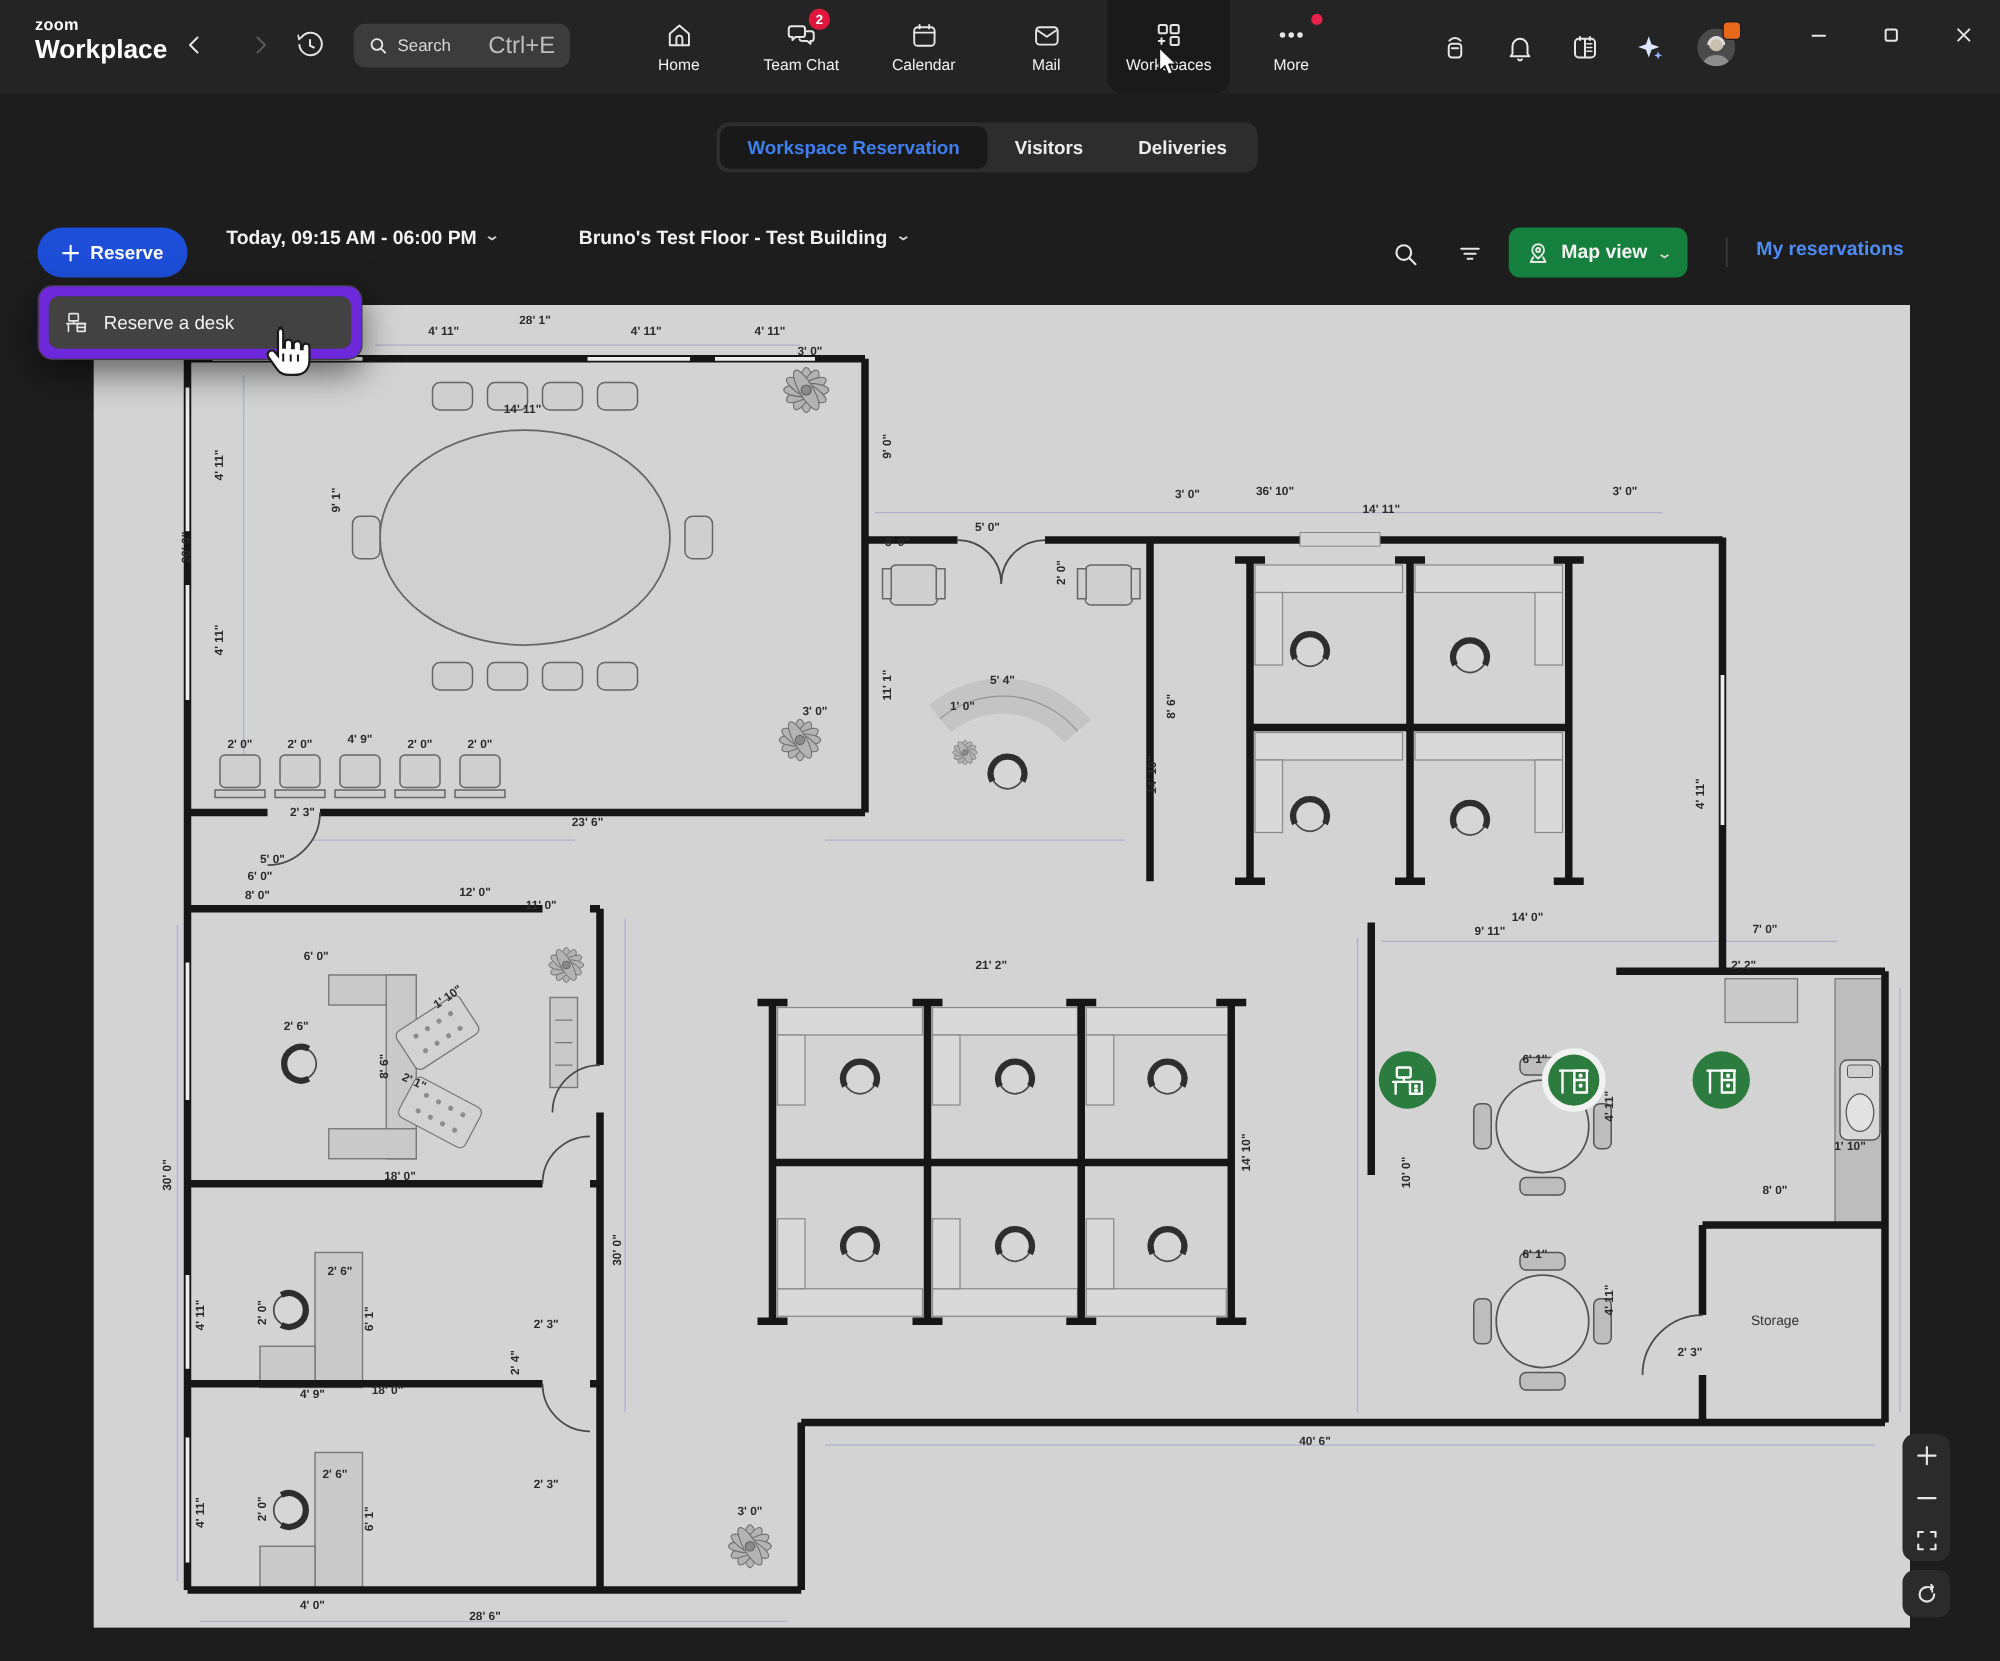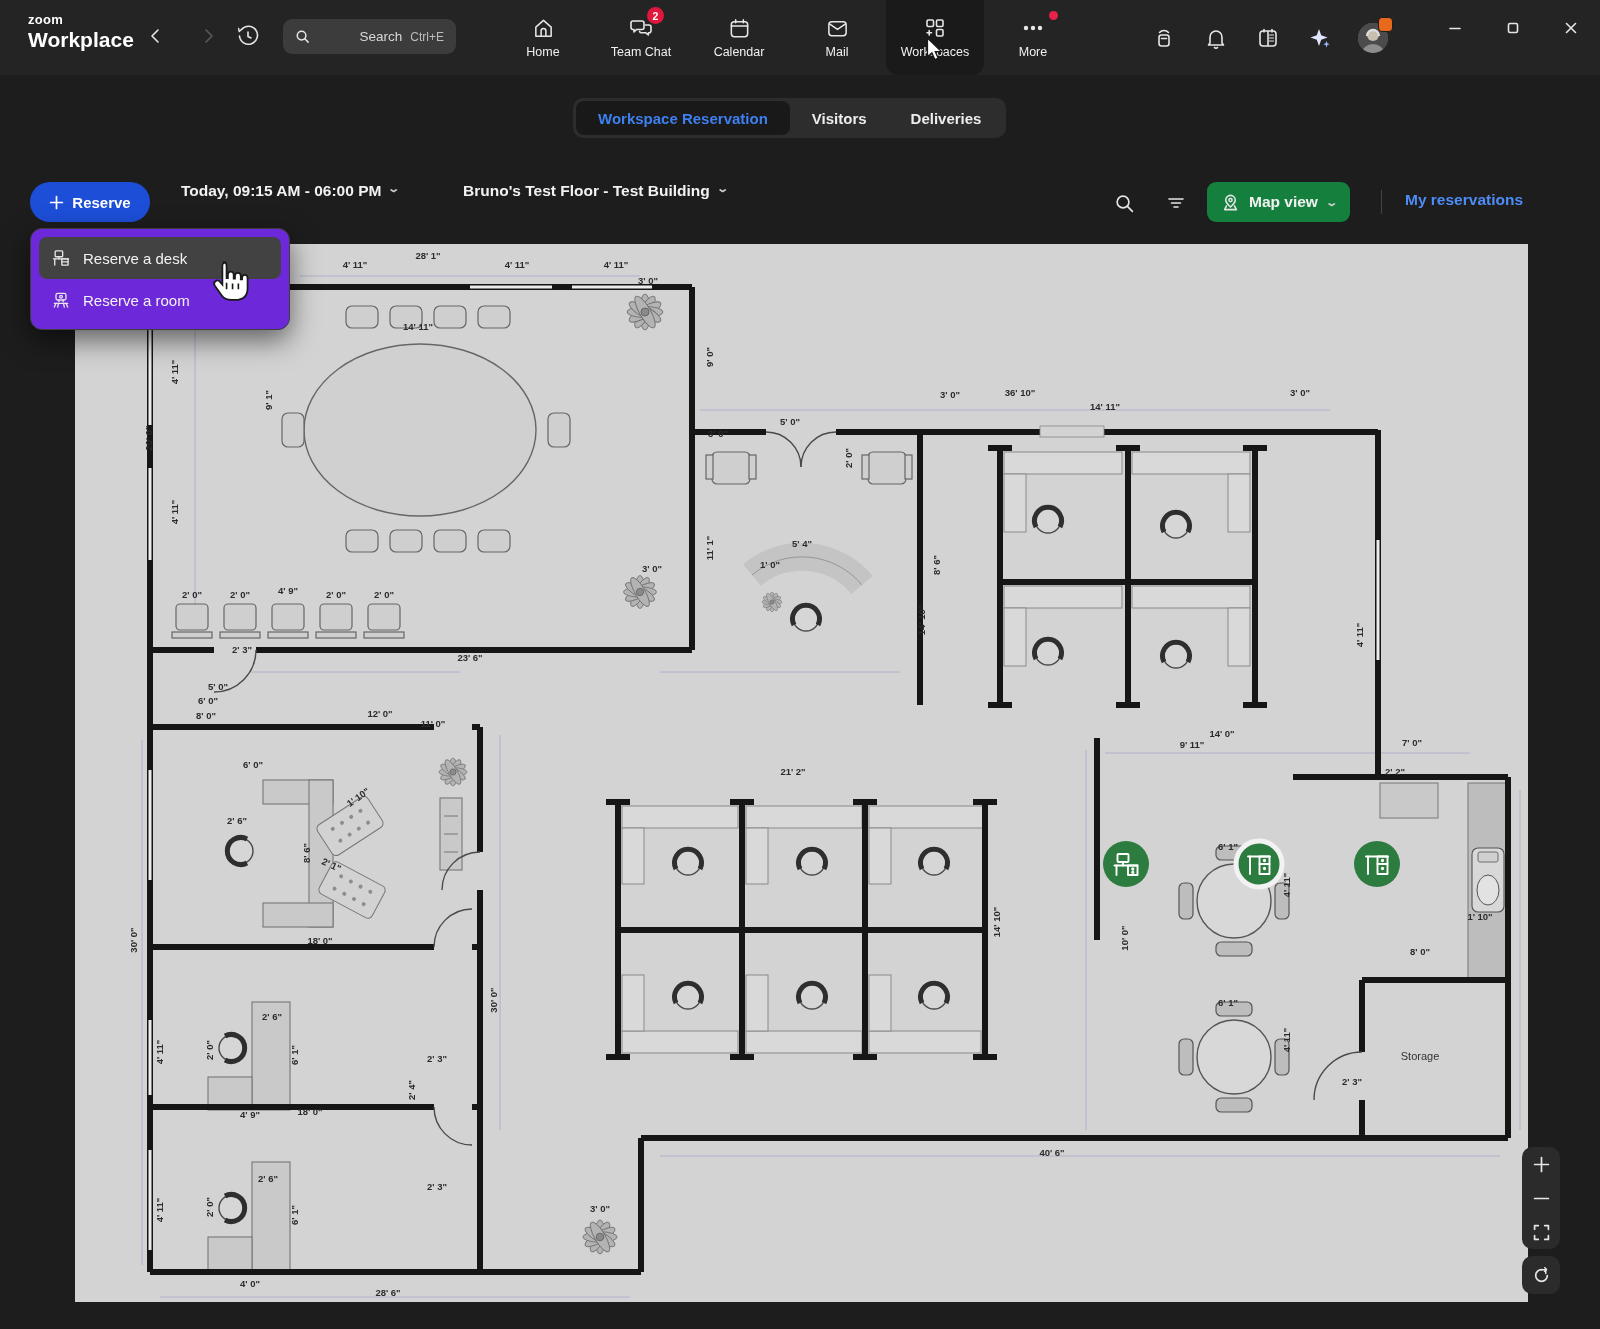--- a/index.html
+++ b/index.html
@@ -10,23 +10,23 @@
   
   .titlebar { position:absolute; left:0; top:0; width:1600px; height:75px; background:#242424; }
   .brand { position:absolute; left:28px; top:13px; line-height:1; }
   .brand .z { font-size:13px; font-weight:bold; color:#fff; letter-spacing:.3px; }
   .brand .w { font-size:21px; font-weight:bold; color:#fff; margin-top:3px; }
   .navarrows { position:absolute; left:142px; top:22px; display:flex; gap:24px; align-items:center; }
   .arrowbtn { width:28px; height:28px; display:flex; align-items:center; justify-content:center; font-size:17px; color:#e8e8e8; border-radius:6px; }
   .arrowbtn.dis { color:#5a5a5a; }
   .histbtn { position:absolute; left:232px; top:20px; width:32px; height:32px; display:flex; align-items:center; justify-content:center; }
   .searchpill { position:absolute; left:283px; top:19px; width:173px; height:35px; background:#3c3c3c;
-    border-radius:9px; display:flex; align-items:center; padding:0 12px; gap:8px;text-align:right; }
+    border-radius:9px; display:flex; align-items:center; padding:0 12px; gap:8px; }
   .searchpill .ph { font-size:13.5px; color:#d8d8d8; flex:1; }
-  .searchpill .sc { font-size:12px; color:#bdbdbd; }
+  .searchpill .sc { font-size:19px; color:#bdbdbd; }
   .mainnav { position:absolute; left:494px; top:0; height:75px; display:flex; }
   .navitem { width:98px; height:75px; display:flex; flex-direction:column; align-items:center; justify-content:center; gap:5px; position:relative; cursor:default; }
   .navitem .lbl { font-size:12.5px; color:#f0f0f0; }
   .navitem.active { background:#1a1a1a; border-radius:0 0 12px 12px; }
   .badge { position:absolute; top:7px; left:55px; min-width:17px; height:17px; background:#e0173c; border-radius:9px;
     color:#fff; font-size:10.5px; font-weight:bold; display:flex; align-items:center; justify-content:center; padding:0 4px; }
   .reddot { position:absolute; top:11px; left:65px; width:9px; height:9px; background:#e8224a; border-radius:50%; }
   .rightics { position:absolute; left:1150px; top:0; height:75px; display:flex; align-items:center; gap:24px; }
   .ricon { width:28px; height:28px; display:flex; align-items:center; justify-content:center; }
   .avatar { width:30px; height:30px; border-radius:50%; background:#6b6257; position:relative; overflow:visible; }
@@ -639,30 +639,20 @@
     <svg class="ic" width="20" height="20" viewBox="0 0 24 24">
       <rect x="5" y="3.5" width="9" height="7" rx="1"></rect>
         <path d="M9.5 10.5 V13"></path>
         <path d="M3 13 H21"></path>
         <path d="M4.5 13 V20.5"></path>
       <rect x="13" y="13" width="7.5" height="7.5"></rect>
         <path d="M13 16.7 H20.5"></path>
     </svg>
     <span>Reserve a desk</span>
   </div>
-  <div class="menuitem">
-    <svg class="ic" width="20" height="20" viewBox="0 0 24 24">
-      <rect x="6" y="4" width="12" height="8" rx="2"></rect>
-        <circle cx="12" cy="8" r="1.6"></circle>
-        <path d="M9.5 12 v2 M14.5 12 v2"></path>
-      <path d="M4 16 h16"></path>
-        <path d="M6 16 l-2 4.5 M18 16 l2 4.5 M9 16 l-1 4.5 M15 16 l1 4.5"></path>
-    </svg>
-    <span>Reserve a room</span>
-  </div>
 </div>
 
 <svg class="cursor" style="left:208px; top:260px;" width="42" height="44" viewBox="0 0 26 27">
   <path d="M9.2 1.2 c1.4 0 2.3 1 2.3 2.3 v7.6 h.8 v-2.2 c0-1 .8-1.8 1.8-1.8 1 0 1.8 .8 1.8 1.8 v2.5 h.8 v-1.7 c0-1 .8-1.8 1.8-1.8 1 0 1.8 .8 1.8 1.8 v2.1 h.8 v-1 c0-.9 .7-1.7 1.7-1.7 .9 0 1.7 .8 1.7 1.7 v6.4 c0 4.8-2.8 7.4-7.6 7.4 h-2.5 c-2.9 0-4.6-.9-6-2.9 l-4.2-5.9 c-.6-.9-.5-2.1 .4-2.8 .9-.7 2.2-.5 2.9 .4 l1.4 1.7 V3.5 c0-1.3 1-2.3 2.3-2.3 z" fill="#ffffff" stroke="#1a1a1a" stroke-width="1.1"></path>
   <path d="M11.5 14 v4 M15.2 14.5 v3.5 M18.8 14.5 v3.5" stroke="#1a1a1a" stroke-width="1" fill="none"></path>
 </svg>
 
 <div class="zoomctl">
   <div class="zbtn">
     <svg class="ic" width="17" height="17" viewBox="0 0 16 16">

